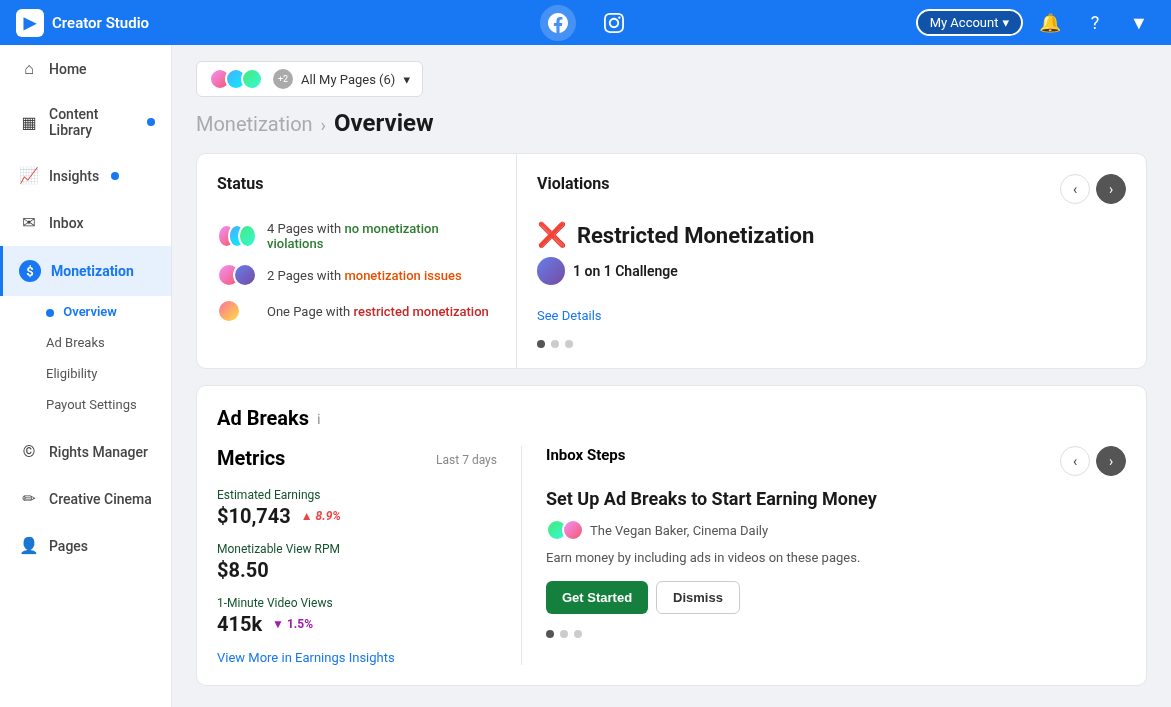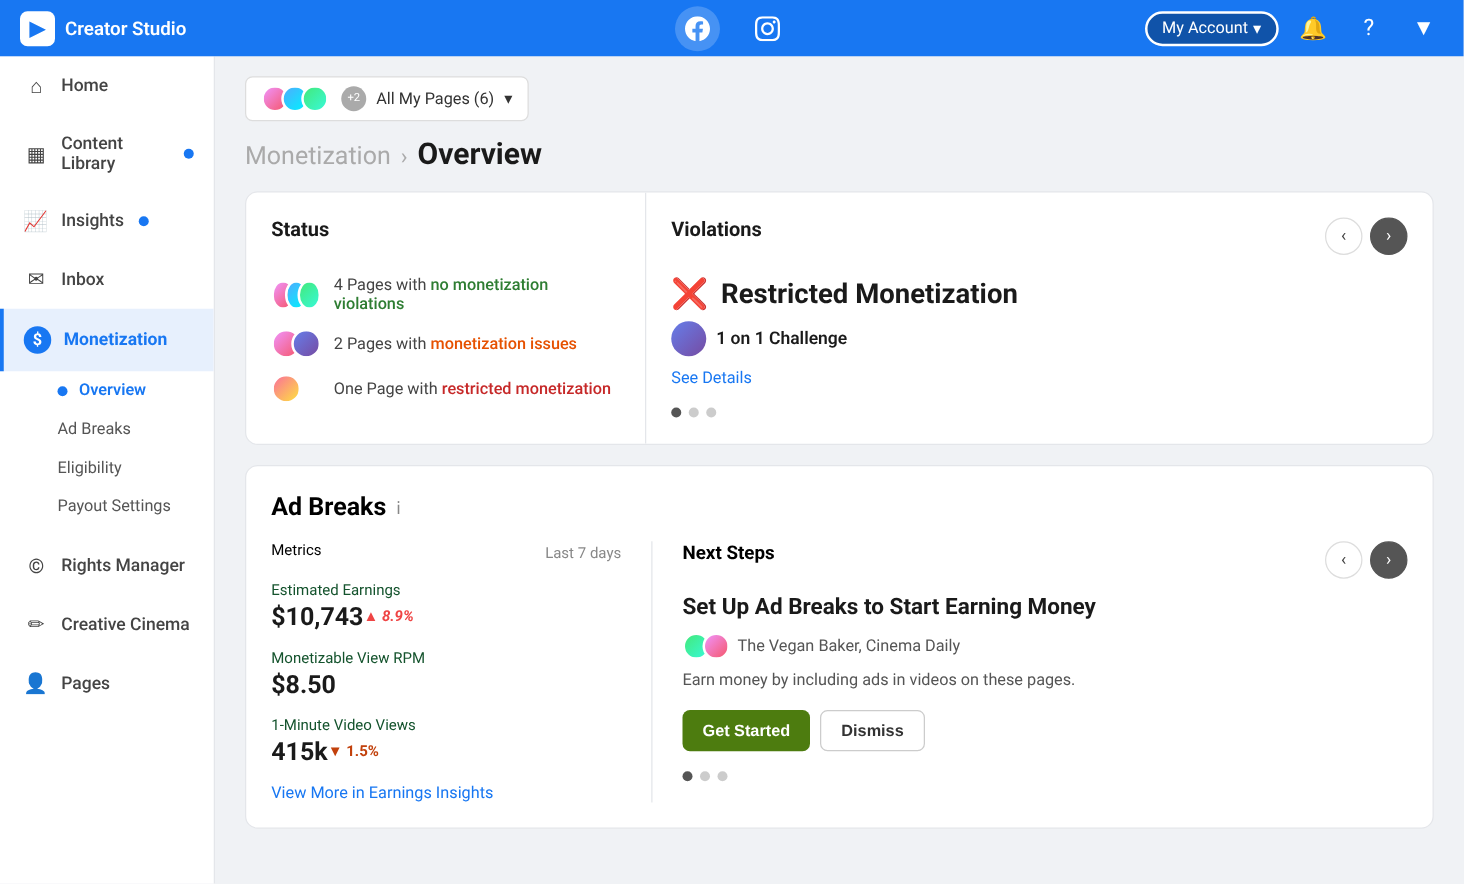--- a/index.html
+++ b/index.html
@@ -318,21 +318,21 @@
       justify-content: center;
       cursor: pointer;
       font-size: 14px;
       color: #444;
     }
     .nav-circle-btn.active { background: #555; color: white; border-color: #555; }
     .violation-sub {
       display: flex;
       align-items: center;
       gap: 8px;
-      margin-bottom: 6px;
+      margin-bottom: 20px;
     }
     .violation-avatar {
       width: 28px;
       height: 28px;
       border-radius: 50%;
       background: linear-gradient(135deg, #667eea, #764ba2);
       flex-shrink: 0;
     }
     .violation-challenge {
       font-size: 14px;
@@ -389,48 +389,48 @@
       cursor: pointer;
     }
     .ad-breaks-body {
       display: flex;
       gap: 24px;
     }
     .metrics-panel {
       flex: 0 0 280px;
     }
     .metrics-title {
-      font-size: 12px;
-      font-weight: 400;
+      font-size: 20px;
+      font-weight: 700;
       margin-bottom: 4px;
     }
     .metric-group {
       margin-bottom: 14px;
     }
     .metric-label {
       font-size: 12px;
       color: #14532d;
       margin-bottom: 2px;
     }
     .metric-value {
       font-size: 20px;
       font-weight: 700;
       color: #1a1a1a;
       display: flex;
       align-items: center;
-      gap: 0;
+      gap: 10px;
     }
     .metric-change-up {
       font-size: 12px;
       color: #ef4444;
       font-style: italic;
     }
     .metric-change-down {
       font-size: 12px;
-      color: #c2410c;
+      color: #a21caf;
     }
     .view-more-link {
       color: #1877f2;
       font-size: 13px;
       cursor: pointer;
       margin-top: 8px;
       display: block;
     }
     .next-steps-panel {
       flex: 1;
@@ -477,21 +477,21 @@
       color: #555;
       margin-bottom: 14px;
       line-height: 1.4;
     }
     .step-actions {
       display: flex;
       gap: 8px;
       margin-bottom: 16px;
     }
     .btn-primary {
-      background: #4d7c0f;
+      background: #15803d;
       color: white;
       border: none;
       border-radius: 6px;
       padding: 8px 16px;
       font-size: 13px;
       font-weight: 600;
       cursor: pointer;
     }
     .btn-secondary {
       background: white;
@@ -696,21 +696,21 @@
             <div class="metric-value">
               <span>415k</span>
               <span class="metric-change-down">▼ 1.5%</span>
             </div>
           </div>
           <a class="view-more-link">View More in Earnings Insights</a>
         </div>
 
         <div class="next-steps-panel">
           <div style="display:flex;justify-content:space-between;align-items:center;margin-bottom:12px;">
-            <span class="next-steps-title">Next Steps</span>
+            <span class="next-steps-title">Inbox Steps</span>
             <div style="display:flex;gap:6px;">
               <div class="nav-circle-btn">‹</div>
               <div class="nav-circle-btn active">›</div>
             </div>
           </div>
           <div class="step-title">Set Up Ad Breaks to Start Earning Money</div>
           <div class="step-pages">
             <div class="step-page-avatars">
               <span style="background:linear-gradient(135deg,#43e97b,#38f9d7);"></span>
               <span style="background:linear-gradient(135deg,#f093fb,#f5576c);"></span>

